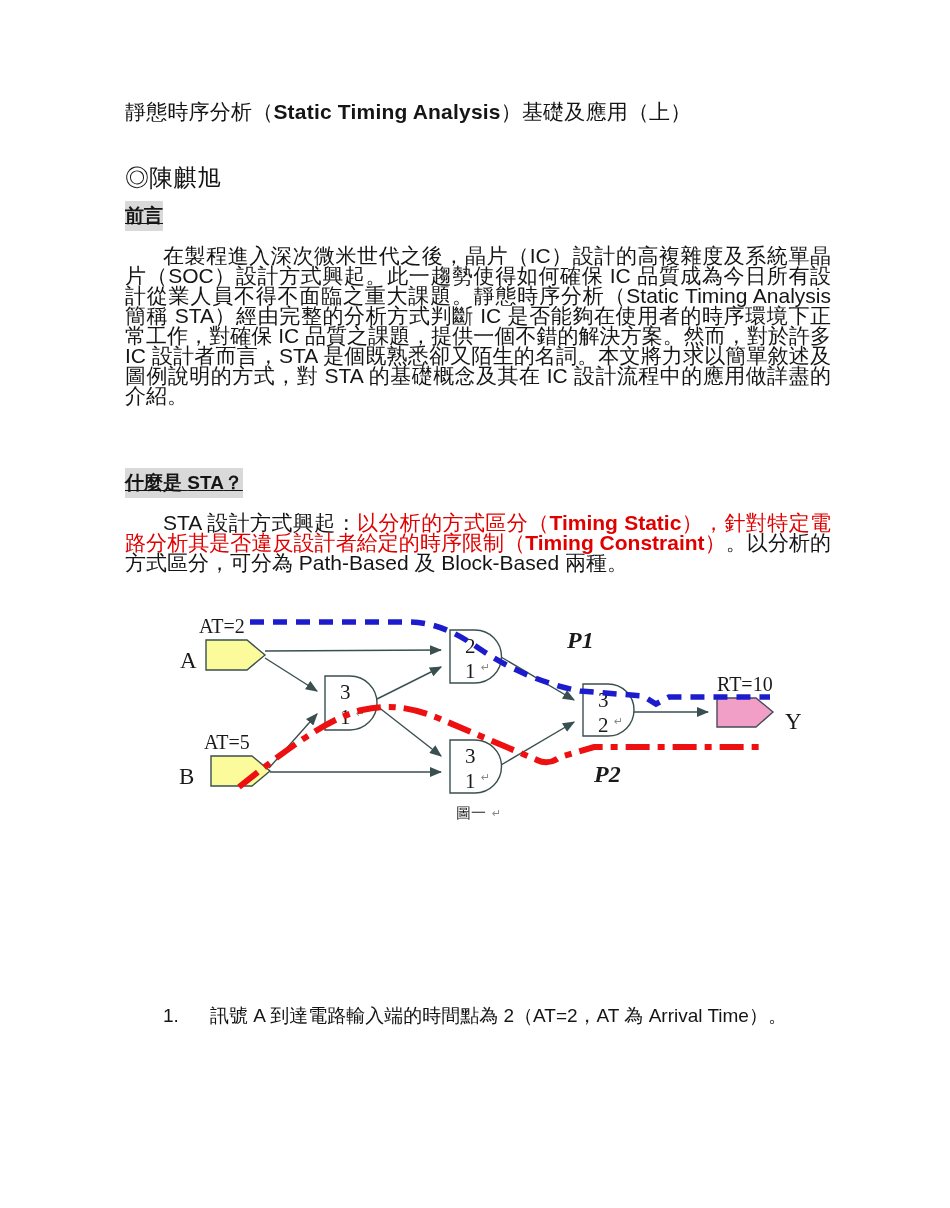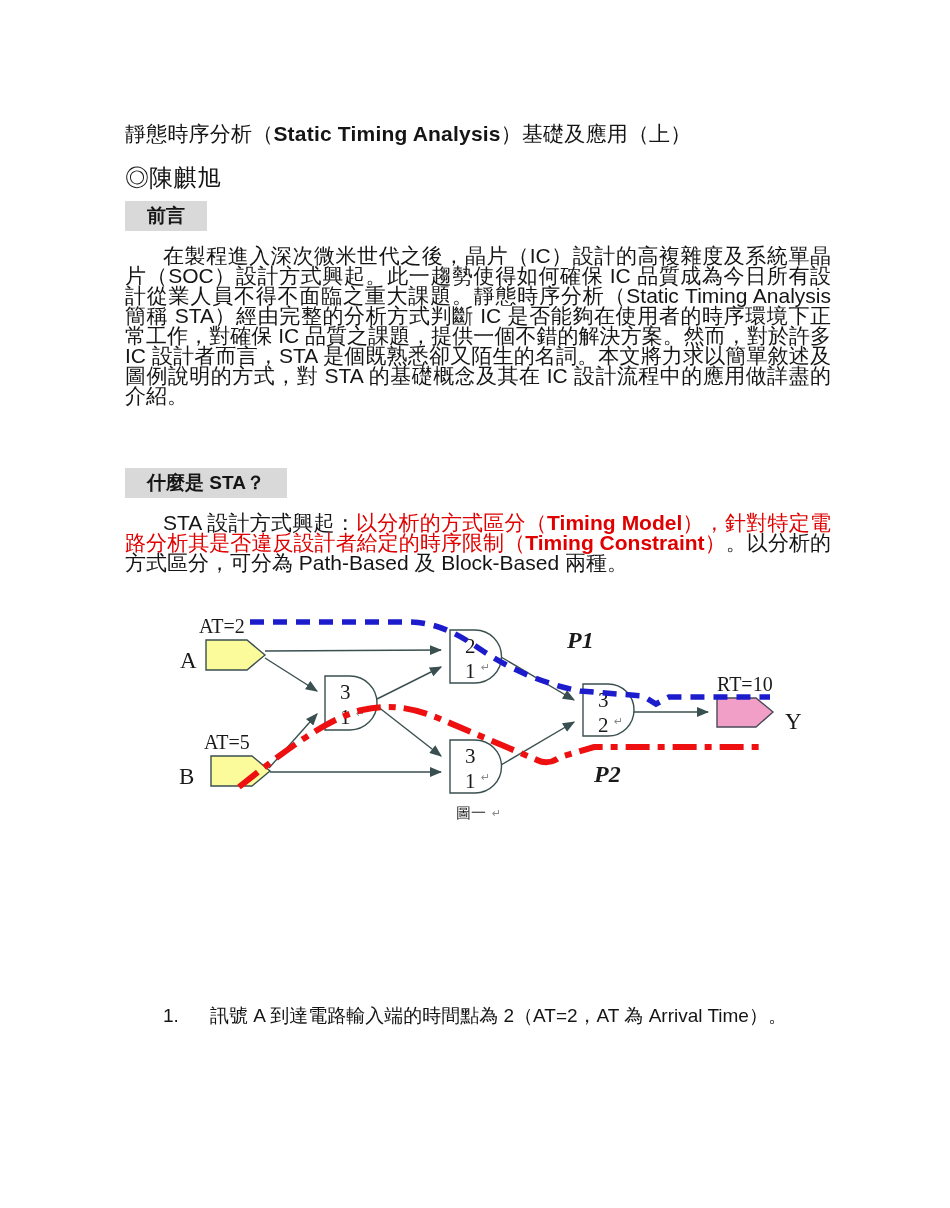--- a/index.html
+++ b/index.html
@@ -4,21 +4,21 @@
 <style>
   html,body { margin:0; padding:0; background:#ffffff; }
   .page {
     position:relative; width:950px; height:1208px; background:#ffffff;
     font-family:"Liberation Sans", sans-serif; color:#151515; overflow:hidden;
   }
   .abs { position:absolute; }
   .title { font-size:21px; font-weight:normal; letter-spacing:0.2px; margin:0; }
   .title .b { font-weight:bold; }
   .author { font-size:24px; }
-  .hl { background:#d9d9d9; font-size:19px; font-weight:bold; padding:2px 22px; }
+  .hl { background:#d9d9d9; font-size:19px; font-weight:bold; padding:2px 0;text-decoration:underline; }
   .body { font-size:21px; line-height:20px; text-align:justify; margin:0; }
   .indent { text-indent:38px; }
   .red { color:#e00000; }
   .b { font-weight:bold; }
   .li-row { font-size:19px; line-height:24px; }
   .li-num { display:inline-block; width:47px; }
   svg text { font-family:"Liberation Serif", serif; fill:#1a1a1a; }
   svg .lbl-big { font-size:23px; }
   svg .lbl-at { font-size:20px; }
   svg .gate-num { font-size:21px; }
@@ -84,30 +84,30 @@
 
     <path d="M 250,622 H 408 C 436,622 458,634 480,649 C 512,671 548,685 580,691 L 643,696 L 656,704 L 669,697 H 770" fill="none" stroke="#1c1ccd" stroke-width="5.5" stroke-dasharray="14 9"></path>
     <path d="M 239,787 C 276,758 324,719 362,710 C 392,703 415,709 438,718 L 537,760 C 545,764 552,763 560,757 L 594,747 H 766" fill="none" stroke="#ee1010" stroke-width="6" stroke-dasharray="24 8 7 8"></path>
     <text x="567" y="648" class="path-lbl" fill="#1c1ccd">P1</text>
     <text x="594" y="782" class="path-lbl" fill="#ee1010">P2</text>
 
     <text x="456" y="818" class="caption">圖一</text>
     <text x="492" y="817" class="ret">↵</text>
   </svg>
 
-  <h1 class="abs title" style="left:125px; top:120px; width:740px;"><span>靜態時序分析（</span><span class="b">Static Timing Analysis</span><span>）基礎及應用（上）</span></h1>
+  <h1 class="abs title" style="left:125px; top:98px; width:740px;"><span>靜態時序分析（</span><span class="b">Static Timing Analysis</span><span>）基礎及應用（上）</span></h1>
 
   <div class="abs author" style="left:125px; top:162px;">◎陳麒旭</div>
 
   <div class="abs hl" style="left:125px; top:201px;">前言</div>
 
   <p class="abs body indent" style="left:125px; top:246px; width:706px;">在製程進入深次微米世代之後，晶片（IC）設計的高複雜度及系統單晶片（SOC）設計方式興起。此一趨勢使得如何確保 IC 品質成為今日所有設計從業人員不得不面臨之重大課題。靜態時序分析（Static Timing Analysis 簡稱 STA）經由完整的分析方式判斷 IC 是否能夠在使用者的時序環境下正常工作，對確保 IC 品質之課題，提供一個不錯的解決方案。然而，對於許多 IC 設計者而言，STA 是個既熟悉卻又陌生的名詞。本文將力求以簡單敘述及圖例說明的方式，對 STA 的基礎概念及其在 IC 設計流程中的應用做詳盡的介紹。</p>
 
   <div class="abs hl" style="left:125px; top:468px;"><span>什麼是 </span><span class="b">STA</span><span>？</span></div>
 
-  <p class="abs body indent" style="left:125px; top:513px; width:706px;"><span>STA 設計方式興起：</span><span class="red">以分析的方式區分（</span><span class="red b">Timing Model</span><span class="red">），針對特定電路分析其是否違反設計者給定的時序限制（</span><span class="red b">Timing Constraint</span><span class="red">）</span><span>。以分析的方式區分，可分為 Path-Based 及 Block-Based 兩種。</span></p>
+  <p class="abs body indent" style="left:125px; top:513px; width:706px;"><span>STA 設計方式興起：</span><span class="red">以分析的方式區分（</span><span class="red b">Timing Static</span><span class="red">），針對特定電路分析其是否違反設計者給定的時序限制（</span><span class="red b">Timing Constraint</span><span class="red">）</span><span>。以分析的方式區分，可分為 Path-Based 及 Block-Based 兩種。</span></p>
 
 
   <div class="abs li-row" style="left:163px; top:1004px; width:690px;">
     <span class="li-num">1.</span><span>訊號 A 到達電路輸入端的時間點為 2（AT=2，AT 為 Arrival Time）。</span>
   </div>
 
 </div>
 
 </body></html>

